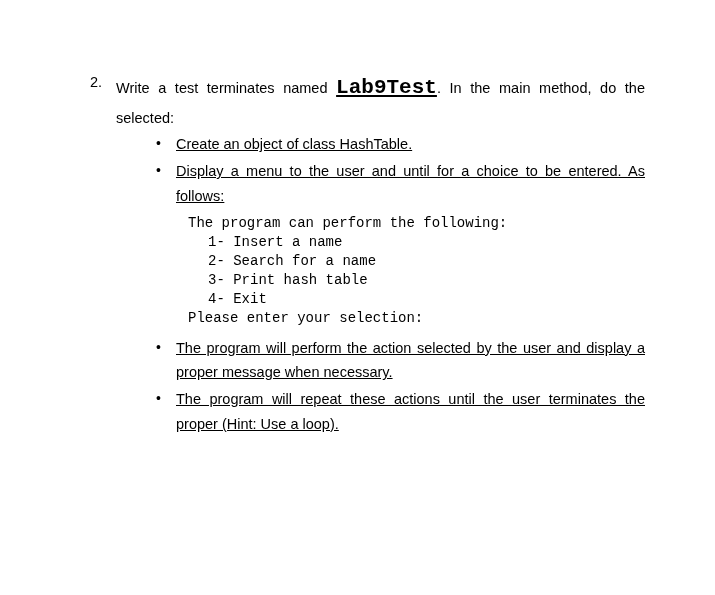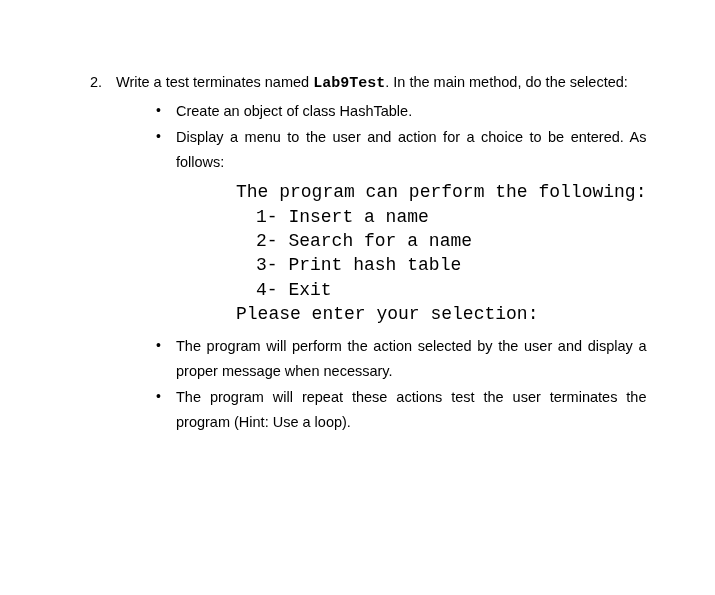--- a/index.html
+++ b/index.html
@@ -37,37 +37,39 @@
       display: flex;
       margin-bottom: 2px;
     }
     .bullet {
       min-width: 20px;
       font-size: 14px;
     }
     .bullet-content {
       flex: 1;
       text-align: justify;
+      text-decoration: underline;
     }
     .code-block {
       font-family: 'Courier New', Courier, monospace;
-      font-size: 18px;
-      margin-left: 80px;
+      font-size: 14px;
+      margin-left: 32px;
       margin-top: 6px;
       margin-bottom: 8px;
       line-height: 1.35;
       white-space: pre;
     }
     .code-indent {
       margin-left: 20px;
     }
     .bold-mono {
       font-family: 'Courier New', Courier, monospace;
       font-weight: bold;
-      font-size: 15px;
+      font-size: 21px;
+      text-decoration: underline;
     }
     .justify {
       text-align: justify;
     }
   </style>
 </head>
 <body>
 
 <div class="numbered-item">
   <div class="item-number">2.</div>
@@ -75,31 +77,31 @@
     <div class="justify">
       <span>Write a test terminates named </span><span class="bold-mono">Lab9Test</span><span>. In the main method, do the selected:</span>
     </div>
     <div class="bullet-list">
       <div class="bullet-item">
         <div class="bullet">•</div>
         <div class="bullet-content">Create an object of class HashTable.</div>
       </div>
       <div class="bullet-item">
         <div class="bullet">•</div>
-        <div class="bullet-content">Display a menu to the user and action for a choice to be entered. As follows:</div>
+        <div class="bullet-content">Display a menu to the user and until for a choice to be entered. As follows:</div>
       </div>
       <div class="code-block"><span>The program can perform the following:</span>
 <span class="code-indent">1- Insert a name</span>
 <span class="code-indent">2- Search for a name</span>
 <span class="code-indent">3- Print hash table</span>
 <span class="code-indent">4- Exit</span>
 <span>Please enter your selection:</span></div>
       <div class="bullet-item">
         <div class="bullet">•</div>
         <div class="bullet-content">The program will perform the action selected by the user and display a proper message when necessary.</div>
       </div>
       <div class="bullet-item">
         <div class="bullet">•</div>
-        <div class="bullet-content">The program will repeat these actions test the user terminates the program (Hint: Use a loop).</div>
+        <div class="bullet-content">The program will repeat these actions until the user terminates the proper (Hint: Use a loop).</div>
       </div>
     </div>
   </div>
 </div>
 
 </body></html>

